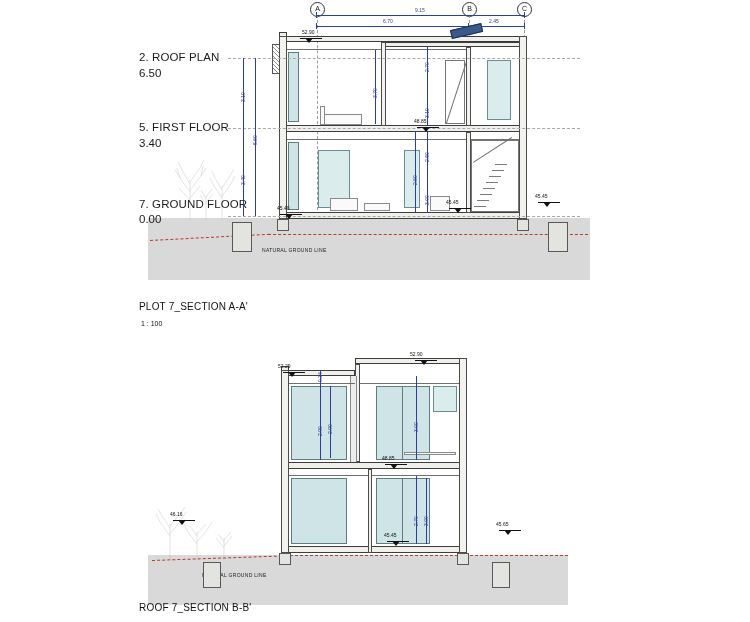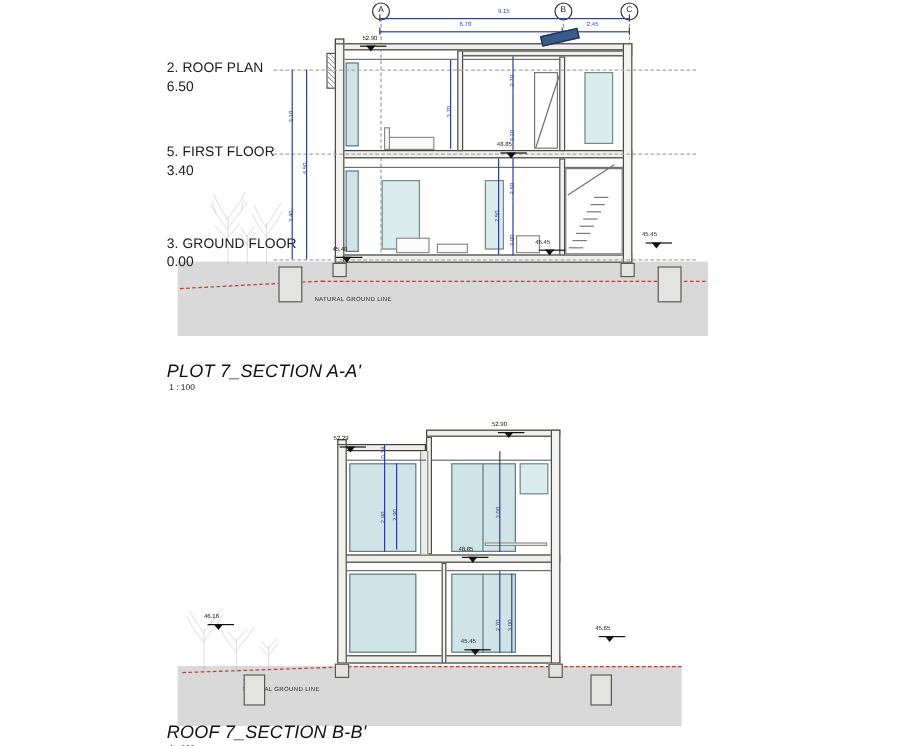--- a/index.html
+++ b/index.html
@@ -33,24 +33,23 @@
   .level-name {
     font-size: 11.5px;
     color: #1a1a1a;
     letter-spacing: .1px;
   }
   .level-val {
     font-size: 11.5px;
     color: #1a1a1a;
   }
   .title {
-    font-size: 15px;
+    font-size: 10px;
     color: #111;
     letter-spacing: .2px;
-    font-style: italic;
   }
   .scale {
     font-size: 7px;
     color: #111;
   }
   .dim {
     font-size: 5px;
     color: #2b3fa0;
     white-space: nowrap;
   }
@@ -295,21 +294,21 @@
     <div class="levelline" style="left:228px;top:58px;width:352px;"></div>
     <div class="levelline" style="left:228px;top:128px;width:352px;"></div>
     <div class="levelline" style="left:228px;top:216px;width:352px;"></div>
 
     <div class="lbl level-name" style="left:139px;top:52px;">2. ROOF PLAN</div>
     <div class="lbl level-val" style="left:139px;top:68px;">6.50</div>
 
     <div class="lbl level-name" style="left:139px;top:122px;">5. FIRST FLOOR</div>
     <div class="lbl level-val" style="left:139px;top:138px;">3.40</div>
 
-    <div class="lbl level-name" style="left:139px;top:199px;">3. GROUND FLOOR</div>
+    <div class="lbl level-name" style="left:139px;top:199px;">7. GROUND FLOOR</div>
     <div class="lbl level-val" style="left:139px;top:214px;text-align:center;">0.00</div>
 
     <div class="dimline-v" style="left:243px;top:58px;height:70px;"></div>
     <div class="dimline-v" style="left:243px;top:128px;height:88px;"></div>
     <div class="dimline-v" style="left:255px;top:58px;height:158px;"></div>
     <div class="lbl dim-v" style="left:241px;top:102px;">3.10</div>
     <div class="lbl dim-v" style="left:253px;top:145px;">6.50</div>
     <div class="lbl dim-v" style="left:241px;top:185px;">3.40</div>
 
     <div class="dimline-v" style="left:375px;top:50px;height:74px;"></div>

